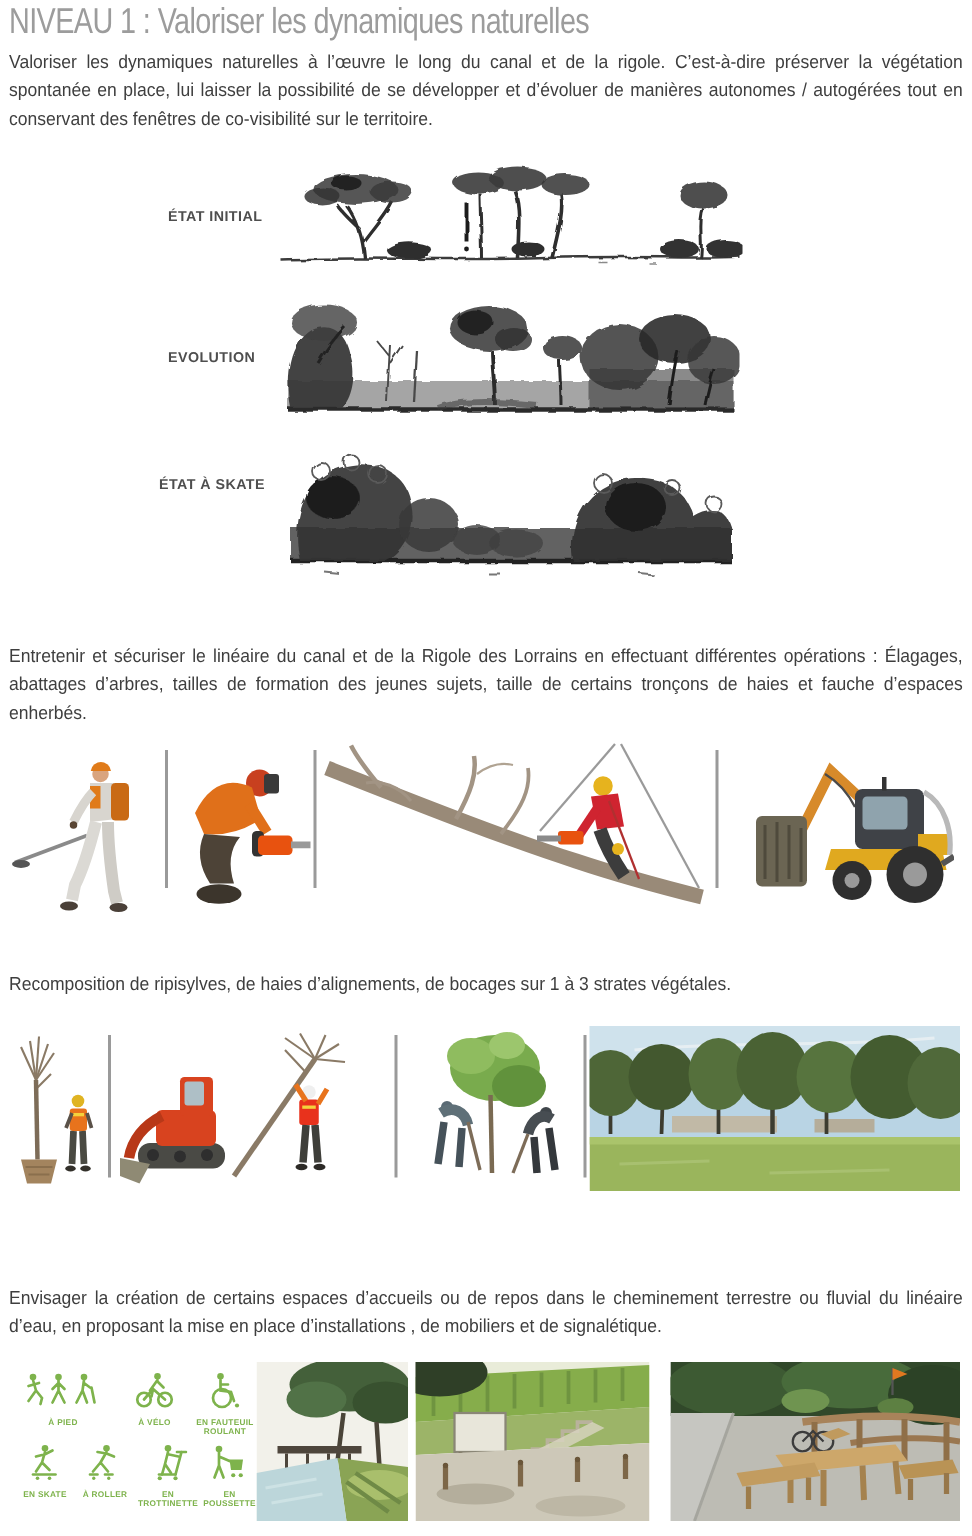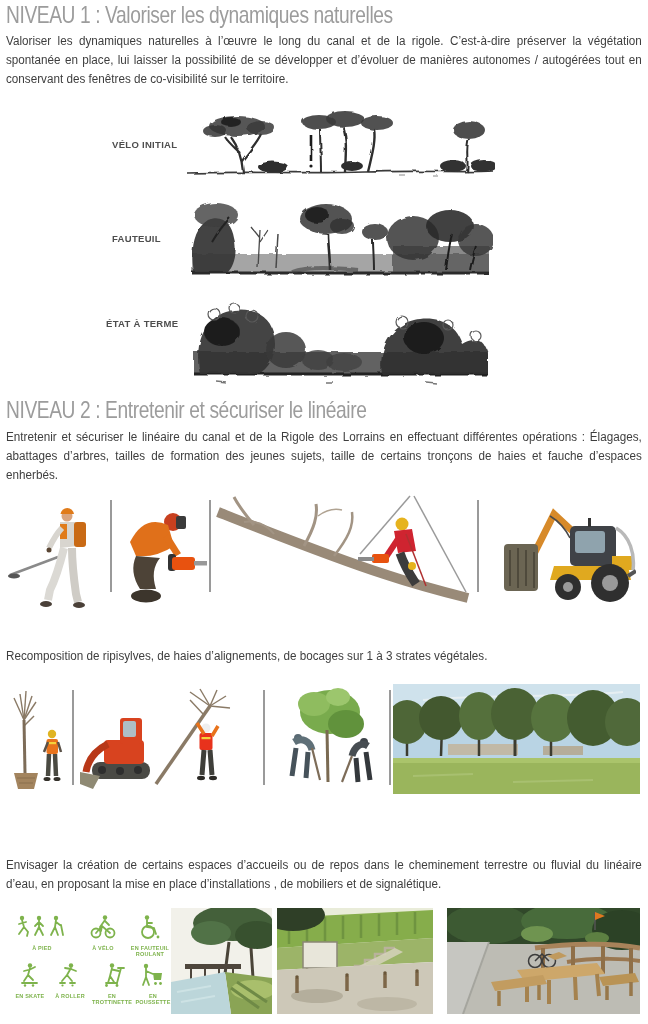--- a/index.html
+++ b/index.html
@@ -27,23 +27,23 @@
       <filter id="roughen" x="-10%" y="-10%" width="120%" height="120%">
         <feTurbulence type="fractalNoise" baseFrequency="0.09" numOctaves="2" result="n"></feTurbulence>
         <feDisplacementMap in="SourceGraphic" in2="n" scale="3.5"></feDisplacementMap>
       </filter>
     </defs>
   </svg>
 
   <div class="h" style="top:1px"><span class="cond">NIVEAU 1 : Valoriser les dynamiques naturelles</span></div>
   <div class="p" style="top:32px">Valoriser les dynamiques naturelles à l’œuvre le long du canal et de la rigole. C’est-à-dire préserver la végétation spontanée en place, lui laisser la possibilité de se développer et d’évoluer de manières autonomes / autogérées tout en conservant des fenêtres de co-visibilité sur le territoire.</div>
 
-  <div class="sketch-label" style="left:112px;top:139px">VÉLO INITIAL</div>
-  <div class="sketch-label" style="left:112px;top:233px">FAUTEUIL</div>
-  <div class="sketch-label" style="left:106px;top:318px">ÉTAT À TERME</div>
+  <div class="sketch-label" style="left:112px;top:139px">ÉTAT INITIAL</div>
+  <div class="sketch-label" style="left:112px;top:233px">EVOLUTION</div>
+  <div class="sketch-label" style="left:106px;top:318px">ÉTAT À SKATE</div>
 
   <svg class="abs" style="left:185px;top:101px" width="310" height="80" viewBox="0 0 310 80">
     <g filter="url(#roughen)">
       <path d="M2,72 C60,70 120,73 180,71 C240,69 280,72 308,70" stroke="#3a3a3a" stroke-width="1.6" fill="none"></path>
       <path d="M58,71 C57,58 54,47 46,36 M57,60 C64,50 72,42 76,33 M55,52 C49,46 44,42 40,36" stroke="#2e2e2e" stroke-width="2.2" fill="none"></path>
       <ellipse cx="52" cy="25" rx="28" ry="10" fill="#3f3f3f" opacity="0.88"></ellipse>
       <ellipse cx="30" cy="30" rx="12" ry="6" fill="#343434" opacity="0.85"></ellipse>
       <ellipse cx="76" cy="27" rx="14" ry="7" fill="#3a3a3a" opacity="0.85"></ellipse>
       <ellipse cx="46" cy="21" rx="10" ry="5" fill="#242424"></ellipse>
       <ellipse cx="88" cy="66" rx="15" ry="5.5" fill="#2e2e2e"></ellipse>
@@ -102,21 +102,20 @@
       <ellipse cx="158" cy="70" rx="18" ry="9" fill="#404040" opacity="0.75"></ellipse>
       <path d="M196,82 C192,58 204,34 228,28 C252,22 272,34 276,52 C288,44 300,48 302,62 L302,82 Z" fill="#303030" opacity="0.92"></path>
       <ellipse cx="238" cy="46" rx="20" ry="16" fill="#1c1c1c"></ellipse>
       <circle cx="216" cy="30" r="6" stroke="#5a5a5a" fill="none" stroke-width="1.2"></circle>
       <circle cx="262" cy="33" r="5" stroke="#5a5a5a" fill="none" stroke-width="1.2"></circle>
       <circle cx="290" cy="44" r="5" stroke="#5a5a5a" fill="none" stroke-width="1.2"></circle>
       <path d="M30,89 l10,1 M140,91 l8,0 M240,90 l10,1" stroke="#777777" stroke-width="1.4"></path>
     </g>
   </svg>
 
-  <div class="h" style="top:396px"><span class="cond">NIVEAU 2 : Entretenir et sécuriser le linéaire</span></div>
   <div class="p" style="top:428px">Entretenir et sécuriser le linéaire du canal et de la Rigole des Lorrains en effectuant différentes opérations : Élagages, abattages d’arbres, tailles de formation des jeunes sujets, taille de certains tronçons de haies et fauche d’espaces enherbés.</div>
 
   <svg class="abs" style="left:8px;top:497px" width="102" height="112" viewBox="0 0 102 112">
     <line x1="2" y1="78" x2="50" y2="60" stroke="#8a8a8a" stroke-width="2.5"></line>
     <ellipse cx="6" cy="79" rx="6" ry="2.6" fill="#555555"></ellipse>
     <circle cx="59" cy="19" r="5.5" fill="#d9a47e"></circle>
     <path d="M52.5,17 a6.8,6.8 0 0 1 13.5,0 Z" fill="#e07b1a"></path>
     <path d="M52,25 L68,25 L70,49 L52,51 Z" fill="#d8d5cf"></path>
     <rect x="52" y="27" width="7" height="15" fill="#e07b1a"></rect>
     <rect x="66" y="25" width="12" height="25" rx="3" fill="#c96a15"></rect>

